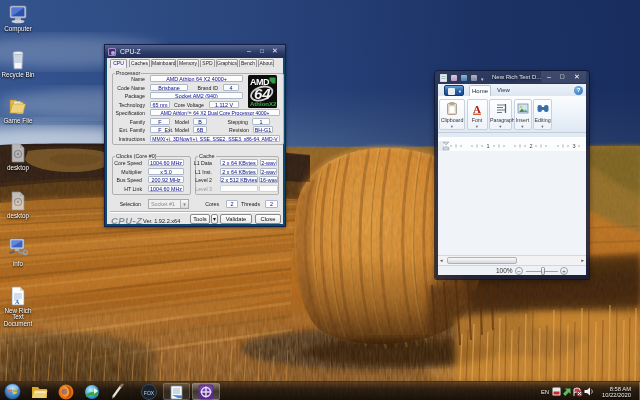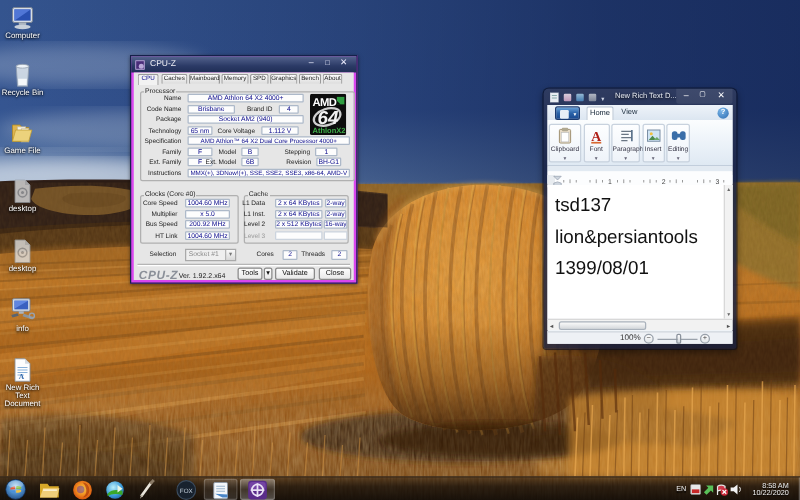--- a/index.html
+++ b/index.html
@@ -1,19 +1,19 @@
 <!DOCTYPE html>
 <html><head><meta charset="utf-8">
 <style>
 *{margin:0;padding:0;box-sizing:border-box}
 html,body{width:640px;height:400px;overflow:hidden;font-family:"Liberation Sans",sans-serif}
 #stage{position:absolute;left:0;top:0;width:640px;height:400px;overflow:hidden}
 .abs{position:absolute}
 
-#cpuz{left:104px;top:44px;width:182px;height:183px;border:1px solid #16204a;background:#d946ef;box-shadow:0 1px 3px rgba(0,0,0,0.5)}
+#cpuz{left:104px;top:44px;width:182px;height:183px;border:1px solid #16204a;background:#0c4a6e;box-shadow:0 1px 3px rgba(0,0,0,0.5)}
 #cz-title{position:absolute;left:0;top:0;width:100%;height:13px;background:linear-gradient(#55648e,#2b3a66 60%,#202e55);color:#f2f2f8;font-size:6.8px;line-height:13px}
 #cz-ico{position:absolute;left:3px;top:2.5px;width:8px;height:8px;background:#4a2d7a;border:1px solid #9a8cc0;border-radius:1px}
 #cz-ico:before{content:"";position:absolute;left:2px;top:2px;width:4px;height:4px;border-radius:50%;background:#b9a9d9}
 #cz-name{position:absolute;left:15px;top:0}
 .cz-btn{position:absolute;top:0;width:12px;text-align:center;color:#eef;font-size:7px;line-height:12px}
 #cz-client{position:absolute;left:2px;top:13px;right:2px;bottom:2px;background:#e6e6e6;font-size:6.2px}
 .cz-tab{position:absolute;top:1px;height:7.5px;background:linear-gradient(#fdfdfd,#dcdcdc);border:1px solid #9a9a9a;border-bottom:none;border-radius:2px 2px 0 0;text-align:center;line-height:7.5px;font-size:5px;color:#222}
 .cz-tab.cz-on{background:#f2f2f2;color:#0a0a8c;height:8.5px;z-index:2}
 .cz-grp{position:absolute;border:1px solid #b0b0b0;border-radius:2px}
 .cz-grp legend{font-size:5.4px;color:#222;margin-left:2px;padding:0 1px}
@@ -622,27 +622,20 @@
     <g font-size="5.5" fill="#444" text-anchor="middle" font-family="Liberation Sans">
      <text x="50" y="7">1</text>
               <text x="93" y="7">2</text>
               <text x="136" y="7">3</text>
     </g>
     <path d="M5,1 L11,1 L8,4 Z" fill="#cdd5de" stroke="#8a94a4" stroke-width="0.5"></path>
     <path d="M5,9 L11,9 L11,6.5 L8,5.5 L5,6.5 Z" fill="#cdd5de" stroke="#8a94a4" stroke-width="0.5"></path>
    </svg>
   </div>
 
-  <div id="wp-doc">
-   <div id="wp-text">tsd137<br>lion&amp;persiantools<br>1399/08/01</div>
-   <div id="wp-vscroll">
-            <span style="position:absolute;top:1px;left:1px">▲</span>
-            <span style="position:absolute;bottom:1px;left:1px">▼</span>
-          </div>
-  </div>
 
   <div id="wp-hscroll">
    <span class="wp-harr" style="left:1px">◄</span>
    <div id="wp-hthumb"></div>
    <span class="wp-harr" style="right:1px">►</span>
   </div>
 
   <div id="wp-status">
    <span id="wp-zoomtxt">100%</span>
    <span class="wp-zbtn" style="left:77px">−</span>

